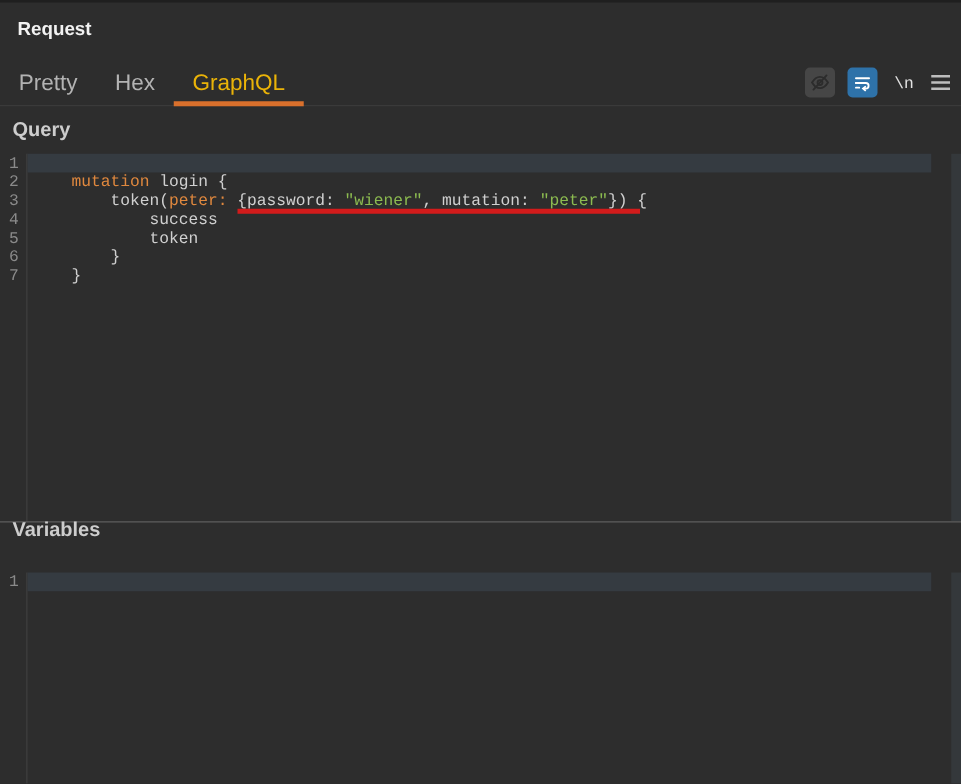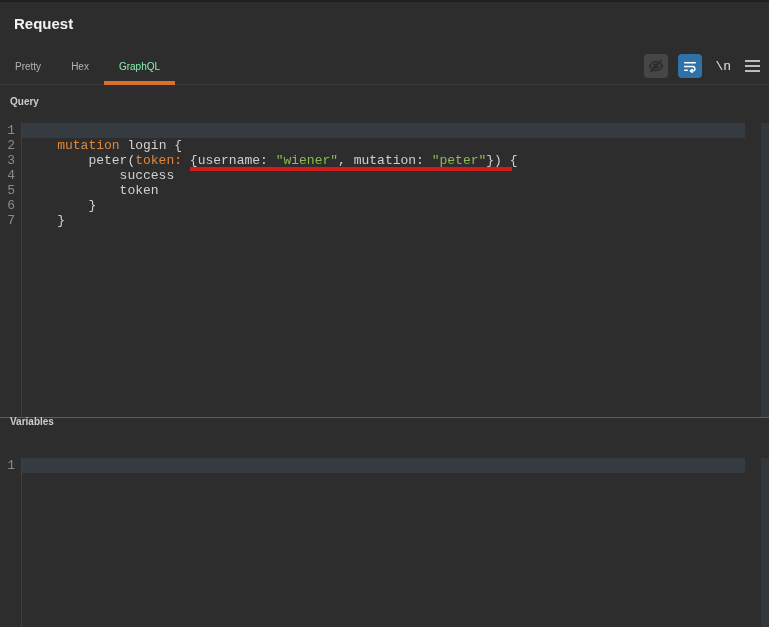--- a/index.html
+++ b/index.html
@@ -18,23 +18,23 @@
   }
 
   
   .tabbar{
     position:absolute;left:0;right:0;top:48px;height:37px;
     display:flex;align-items:stretch;
     border-bottom:1px solid #3a3a3a;box-sizing:border-box;
   }
   .tab{
     position:relative;display:flex;align-items:center;
-    padding:0 15px;font-size:10px;color:#b3b3b3;cursor:pointer;
+    padding:0 15px;font-size:18px;color:#b3b3b3;cursor:pointer;
   }
-  .tab.active{color:#86efac;}
+  .tab.active{color:#eab308;}
   .tab.active::after{
     content:"";position:absolute;left:0;right:0;bottom:-1px;height:4px;
     background:var(--accent-orange,#d9702c);
   }
   .tab-actions{
     position:absolute;top:0;right:8px;height:100%;
     display:flex;align-items:center;gap:10px;
   }
   .icon-btn{
     width:24px;height:24px;border-radius:4px;display:flex;
@@ -44,21 +44,21 @@
   .btn-wrap{background:var(--wrap-button-blue,#2e72a9);}
   .newline-btn{
     font-family:"Liberation Mono",monospace;font-size:13px;color:#e3e3e3;
     padding:2px 3px;cursor:pointer;
   }
   .burger{display:flex;flex-direction:column;gap:3px;cursor:pointer;padding:3px 1px;}
   .burger i{display:block;width:15px;height:2px;background:#bdbdbd;}
 
   
   .section-label{
-    position:absolute;left:10px;font-size:10px;font-weight:600;color:#cdcdcd;
+    position:absolute;left:10px;font-size:16px;font-weight:600;color:#cdcdcd;
   }
   .query-label{top:96px;}
   .variables-label{top:416px;}
 
   
   .editor{
     position:absolute;left:0;width:769px;display:flex;
     font-family:"Liberation Mono",monospace;font-size:13px;line-height:15px;
     color:#d0d0d0;
   }
@@ -145,21 +145,21 @@
         <div class="ln">2</div>
         <div class="ln">3</div>
         <div class="ln">4</div>
         <div class="ln">5</div>
         <div class="ln">6</div>
         <div class="ln">7</div>
       </div>
     <div class="code">
         <div class="row cur"></div>
         <div class="row"><span class="seg-plain">    </span><span class="seg-keyword">mutation</span><span class="seg-plain"> login {</span></div>
-        <div class="row"><span class="seg-plain">        peter(</span><span class="seg-keyword">token:</span><span class="seg-plain"> {username: </span><span class="seg-string">"wiener"</span><span class="seg-plain">, mutation: </span><span class="seg-string">"peter"</span><span class="seg-plain">}) {</span></div>
+        <div class="row"><span class="seg-plain">        token(</span><span class="seg-keyword">peter:</span><span class="seg-plain"> {password: </span><span class="seg-string">"wiener"</span><span class="seg-plain">, mutation: </span><span class="seg-string">"peter"</span><span class="seg-plain">}) {</span></div>
         <div class="row"><span class="seg-plain">            success</span></div>
         <div class="row"><span class="seg-plain">            token</span></div>
         <div class="row"><span class="seg-plain">        }</span></div>
         <div class="row"><span class="seg-plain">    }</span></div>
       </div>
   </div>
   <div class="scrollbar-track query-scroll"></div>
 
   <div class="red-underline"></div>
 

